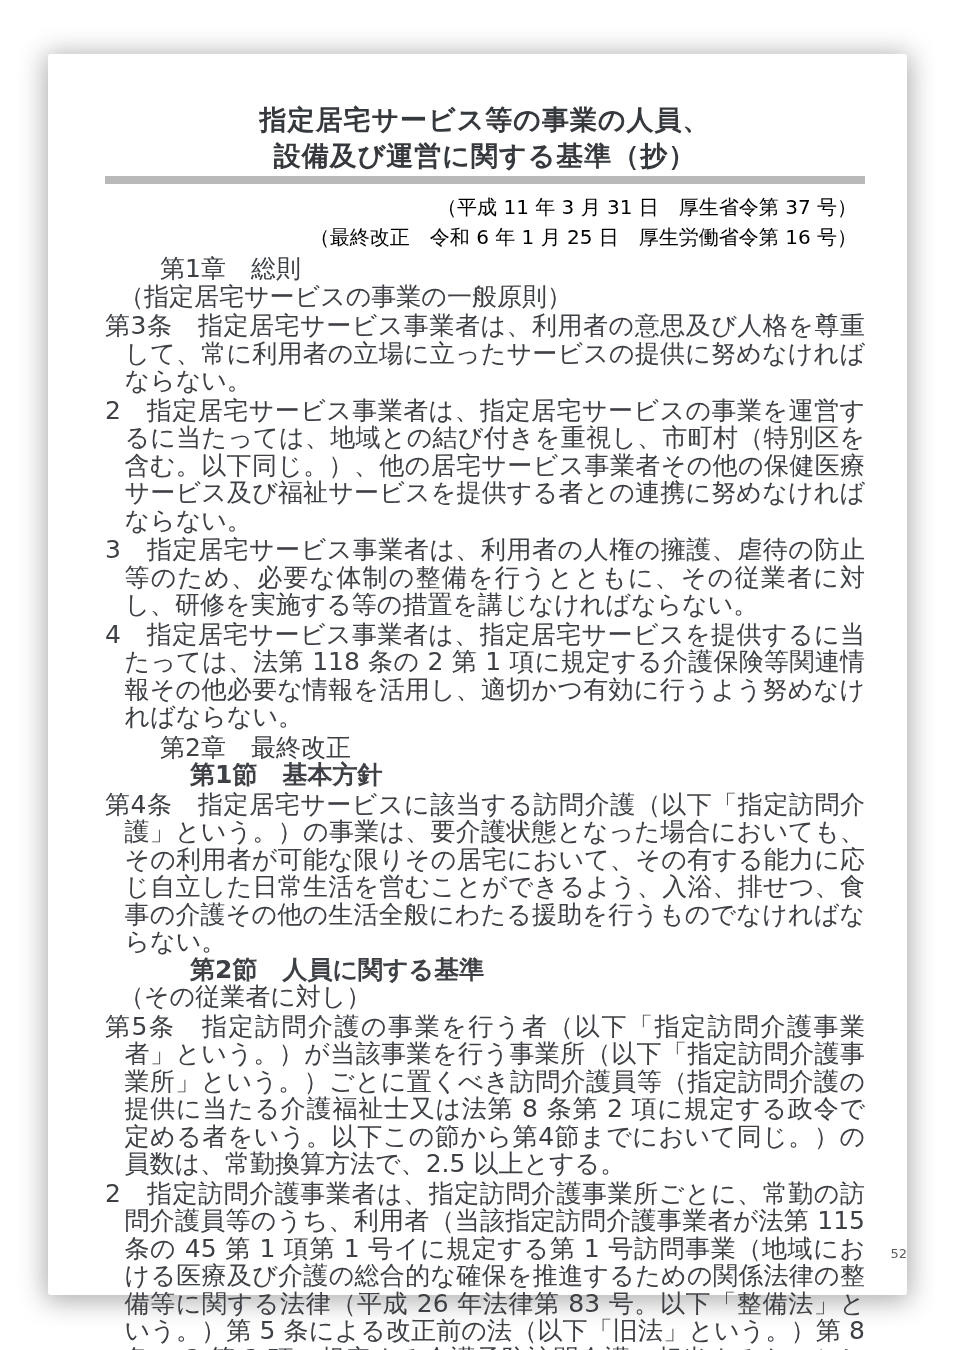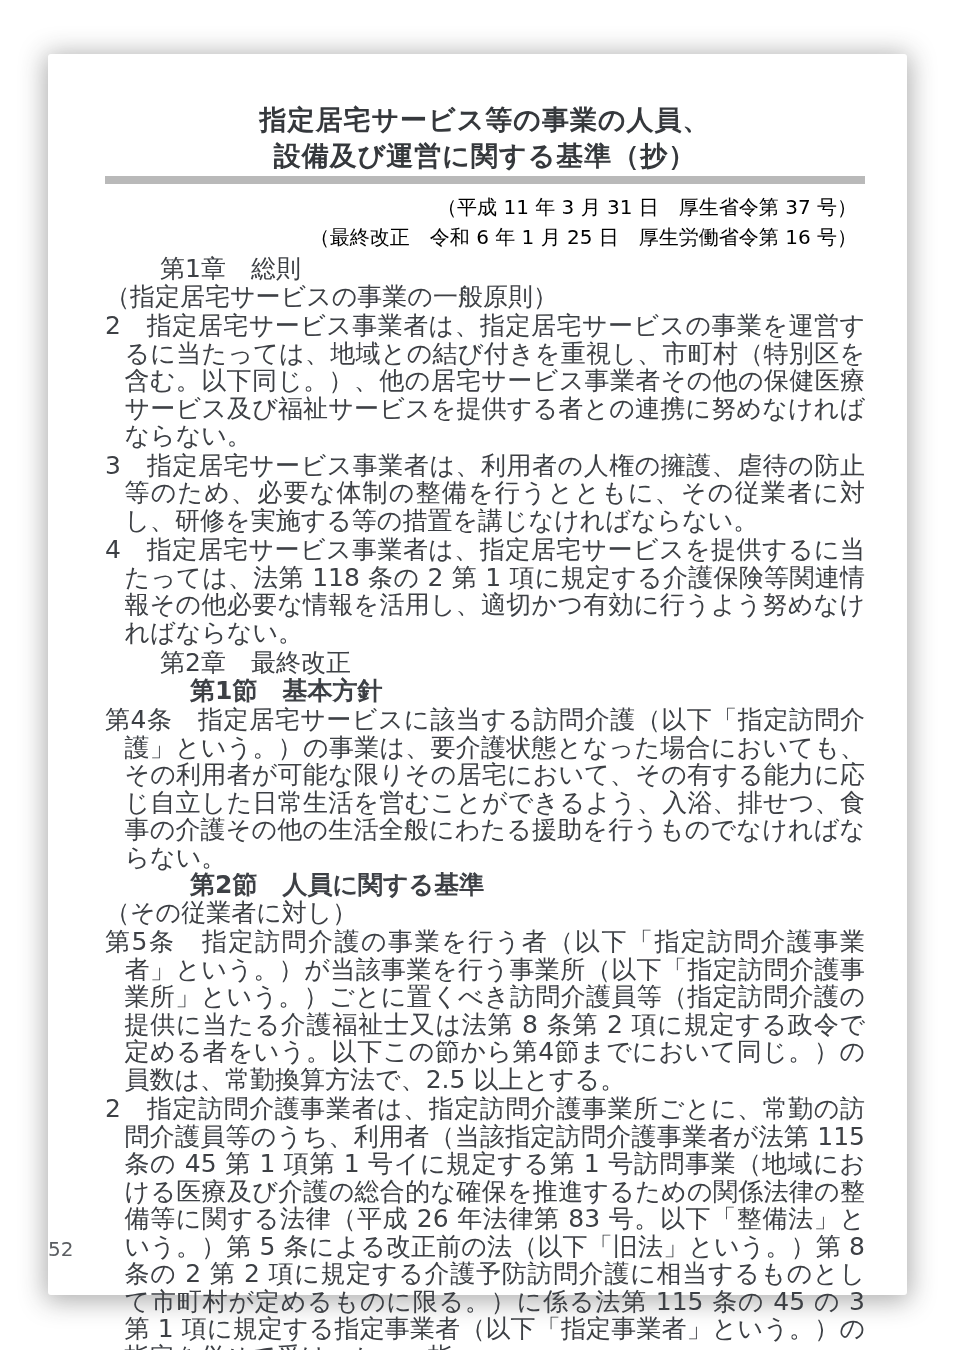--- a/index.html
+++ b/index.html
@@ -55,29 +55,29 @@
   .bodytext {
     margin-top: 0;
     font-size: 25px;
     line-height: 27.5px;
     text-align: justify;
     color: #3d4045;
   }
   .blk { margin: 0; }
   .blk-chapter  { margin-left: 55px; margin-top: 3px; }
   .blk-section  { margin-left: 85px; font-weight: bold; }
-  .blk-paren    { margin-left: 0; }
+  .blk-paren    { margin-left: 14px; }
   .blk-hang     { padding-left: 19.5px; text-indent: -19.5px; margin-top: 2px; }
   .page-number {
     position: absolute;
     left: 0;
     right: 0;
     bottom: 34px;
-    text-align: left;
-    font-size: 20px;
+    text-align: right;
+    font-size: 13px;
     color: #5a5d61;
   }
 </style>
 </head>
 <body>
 
 <div class="canvas">
   <div class="page">
 
     <div class="doc-title">
@@ -88,20 +88,21 @@
     <div class="title-divider"></div>
 
     <div class="dates">
       <div>（平成 11 年 3 月 31 日　厚生省令第 37 号）</div>
       <div>（最終改正　令和 6 年 1 月 25 日　厚生労働省令第 16 号）</div>
     </div>
 
     <div class="bodytext">
       <p class="blk blk-chapter">第1章　総則</p>
       <p class="blk blk-paren">（指定居宅サービスの事業の一般原則）</p>
+      <p class="blk blk-hang">第3条　指定居宅サービス事業者は、利用者の意思及び人格を尊重して、常に利用者の立場に立ったサービスの提供に努めなければならない。</p>
       <p class="blk blk-hang">2　指定居宅サービス事業者は、指定居宅サービスの事業を運営するに当たっては、地域との結び付きを重視し、市町村（特別区を含む。以下同じ。）、他の居宅サービス事業者その他の保健医療サービス及び福祉サービスを提供する者との連携に努めなければならない。</p>
       <p class="blk blk-hang">3　指定居宅サービス事業者は、利用者の人権の擁護、虐待の防止等のため、必要な体制の整備を行うとともに、その従業者に対し、研修を実施する等の措置を講じなければならない。</p>
       <p class="blk blk-hang">4　指定居宅サービス事業者は、指定居宅サービスを提供するに当たっては、法第 118 条の 2 第 1 項に規定する介護保険等関連情報その他必要な情報を活用し、適切かつ有効に行うよう努めなければならない。</p>
       <p class="blk blk-chapter">第2章　最終改正</p>
       <p class="blk blk-section">第1節　基本方針</p>
       <p class="blk blk-hang">第4条　指定居宅サービスに該当する訪問介護（以下「指定訪問介護」という。）の事業は、要介護状態となった場合においても、その利用者が可能な限りその居宅において、その有する能力に応じ自立した日常生活を営むことができるよう、入浴、排せつ、食事の介護その他の生活全般にわたる援助を行うものでなければならない。</p>
       <p class="blk blk-section">第2節　人員に関する基準</p>
       <p class="blk blk-paren">（その従業者に対し）</p>
       <p class="blk blk-hang">第5条　指定訪問介護の事業を行う者（以下「指定訪問介護事業者」という。）が当該事業を行う事業所（以下「指定訪問介護事業所」という。）ごとに置くべき訪問介護員等（指定訪問介護の提供に当たる介護福祉士又は法第 8 条第 2 項に規定する政令で定める者をいう。以下この節から第4節までにおいて同じ。）の員数は、常勤換算方法で、2.5 以上とする。</p>
       <p class="blk blk-hang">2　指定訪問介護事業者は、指定訪問介護事業所ごとに、常勤の訪問介護員等のうち、利用者（当該指定訪問介護事業者が法第 115 条の 45 第 1 項第 1 号イに規定する第 1 号訪問事業（地域における医療及び介護の総合的な確保を推進するための関係法律の整備等に関する法律（平成 26 年法律第 83 号。以下「整備法」という。）第 5 条による改正前の法（以下「旧法」という。）第 8 条の 2 第 2 項に規定する介護予防訪問介護に相当するものとして市町村が定めるものに限る。）に係る法第 115 条の 45 の 3 第 1 項に規定する指定事業者（以下「指定事業者」という。）の指定を併せて受け、かつ、指</p>

